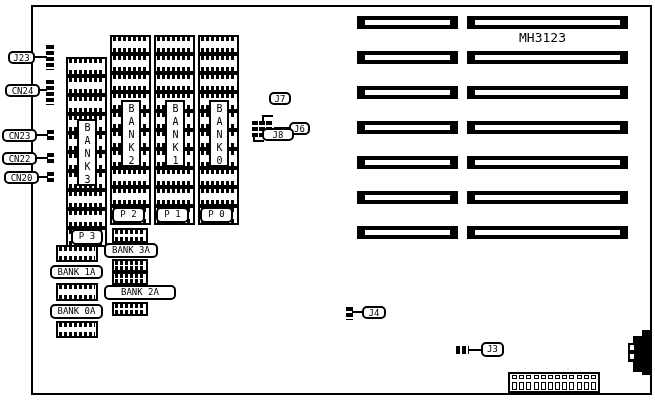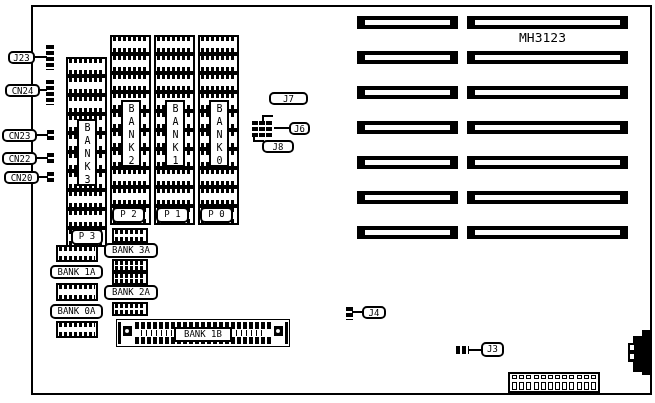--- a/index.html
+++ b/index.html
@@ -179,45 +179,34 @@
   <div class="chip lchip" style="left:56px;top:283px;width:42px;height:18px"></div>
   <div class="chip lchip" style="left:56px;top:321px;width:42px;height:17px"></div>
   <div class="callout" style="left:50px;top:265px;width:53px;height:14px">BANK 1A</div>
   <div class="callout" style="left:50px;top:304px;width:53px;height:15px">BANK 0A</div>
 
   <div class="chip lchip" style="left:112px;top:228px;width:36px;height:15px"></div>
   <div class="chip lchip" style="left:112px;top:259px;width:36px;height:13px"></div>
   <div class="chip lchip" style="left:112px;top:272px;width:36px;height:13px"></div>
   <div class="chip lchip" style="left:112px;top:302px;width:36px;height:14px"></div>
   <div class="callout" style="left:104px;top:243px;width:54px;height:15px">BANK 3A</div>
-  <div class="callout" style="left:104px;top:285px;width:54px;height:15px">BANK 2A</div>
-
-  <div class="simm" style="top:319px">
-    <div class="simm-bar t"></div>
-    <div class="simm-ticks t"></div>
-    <div class="simm-bar b"></div>
-    <div class="simm-ticks b"></div>
-    <div class="simm-end l"></div>
-    <div class="simm-latch l"></div>
-    <div class="simm-end r"></div>
-    <div class="simm-latch r"></div>
-    <div class="simm-label">BANK 1B</div>
-  </div>
+  <div class="callout" style="left:104px;top:285px;width:72px;height:15px">BANK 2A</div>
+
 
   <div class="vjump" style="left:252px;top:121px;width:6px;height:16px"></div>
   <div class="vjump" style="left:259px;top:121px;width:6px;height:16px"></div>
   <div class="vjump" style="left:266px;top:121px;width:6px;height:16px"></div>
   <div class="line" style="left:262px;top:115px;width:2px;height:7px"></div>
   <div class="line" style="left:262px;top:115px;width:11px;height:2px"></div>
   <div class="line" style="left:274px;top:127px;width:16px;height:2px"></div>
   <div class="line" style="left:253px;top:136px;width:2px;height:6px"></div>
   <div class="line" style="left:253px;top:140px;width:11px;height:2px"></div>
-  <div class="callout" style="left:269px;top:92px;width:39px">J7</div>
+  <div class="callout" style="left:269px;top:92px;width:22px">J7</div>
   <div class="callout" style="left:289px;top:122px;width:21px">J6</div>
-  <div class="callout" style="left:262px;top:140px;width:32px">J8</div>
+  <div class="callout" style="left:262px;top:128px;width:32px">J8</div>
 
   <div class="slots">
     <div class="slot-row">
       <div class="slot slot-short"></div>
       <div class="slot slot-long"></div>
     </div>
 
     <div class="slot-row">
       <div class="slot slot-short"></div>
       <div class="slot slot-long"></div>

